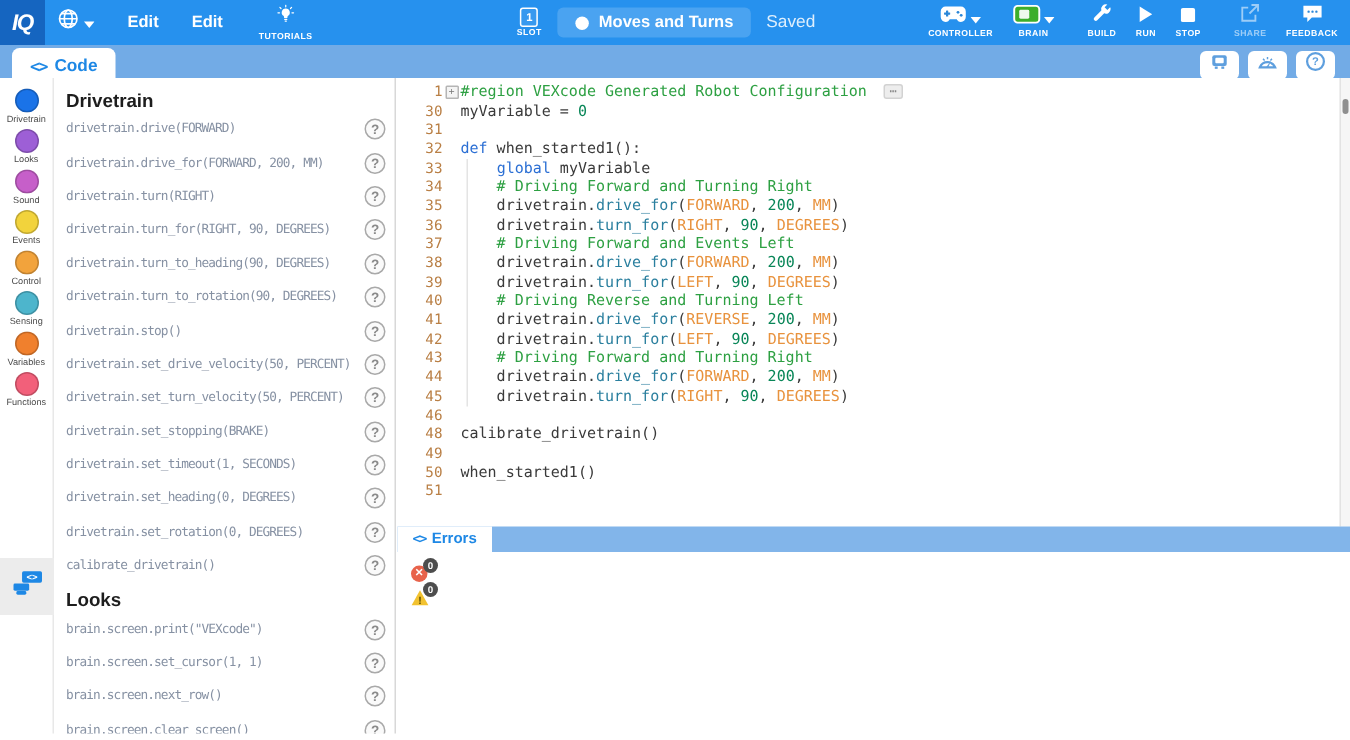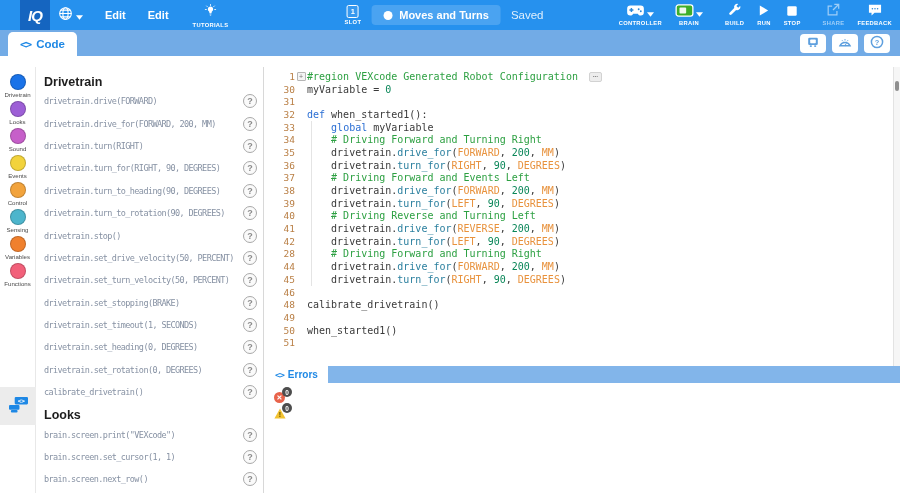--- a/index.html
+++ b/index.html
@@ -1,20 +1,20 @@
 <!DOCTYPE html>
 <html><head>
 <meta charset="utf-8">
 <style>
   * { margin:0; padding:0; box-sizing:border-box; }
   html,body { width:900px; height:493px; overflow:hidden; font-family:"Liberation Sans", sans-serif; background:#fff; }
 
   
   .topbar { position:absolute; left:0; top:0; width:900px; height:30px; background:#2691ee; display:flex; align-items:center; }
-  .tb-left { display:flex; align-items:center; height:100%;padding-left:20px; }
+  .tb-left { display:flex; align-items:center; height:100%; }
   .logo { width:30px; height:30px; background:#1565c0; color:#fff; font-style:italic; font-weight:bold; font-size:15px; display:flex; align-items:center; justify-content:center; letter-spacing:-1px; }
   .globe-btn { display:flex; align-items:center; gap:3px; margin-left:8px; cursor:pointer; }
   .menu-item { color:#fff; font-size:11px; font-weight:600; margin-left:22px; cursor:pointer; }
   .tutorials { display:flex; flex-direction:column; align-items:center; margin-left:24px; cursor:pointer; }
   .tb-label { color:#fff; font-size:5.8px; font-weight:700; letter-spacing:.3px; margin-top:1px; white-space:nowrap; }
 
   .tb-center { position:absolute; left:50%; top:0; height:30px; transform:translateX(-53%); display:flex; align-items:center; gap:10px; }
   .slot { display:flex; flex-direction:column; align-items:center; cursor:pointer; }
   .slot-page { width:12px; height:13px; border:1.5px solid #fff; border-radius:2px; color:#fff; font-size:7.5px; font-weight:bold; display:flex; align-items:center; justify-content:center; background:rgba(255,255,255,.08); }
   .project-btn { display:flex; align-items:center; gap:7px; background:rgba(255,255,255,.17); border-radius:4px; padding:4px 12px; cursor:pointer; }
@@ -29,21 +29,21 @@
   .tb-btn .iconrow { display:flex; align-items:center; gap:2px; height:14px; }
 
   
   .tabbar { position:absolute; left:0; top:30px; width:900px; height:26px; background:#72abe6; display:flex; align-items:flex-end; }
   .code-tab { height:24px; margin-left:8px; background:#fff; border-radius:5px 5px 0 0; display:flex; align-items:center; gap:5px; padding:0 12px; color:#1e88e5; font-size:11.5px; font-weight:700; cursor:pointer; }
   .angle-icon { font-family:"DejaVu Sans Mono", monospace; font-weight:bold; letter-spacing:-1px; font-size:11px; color:#1e88e5; }
   .tabbar-buttons { position:absolute; right:10px; top:4px; display:flex; gap:6px; }
   .bar-btn { width:26px; height:19px; background:#fff; border-radius:4px; display:flex; align-items:center; justify-content:center; cursor:pointer; }
 
   
-  .main { position:absolute; left:0; top:67px; width:900px; height:358px; background:#fff; }
+  .main { position:absolute; left:0; top:52px; width:900px; height:358px; background:#fff; }
 
   
   .rail { position:absolute; left:0; top:0; width:36px; height:437px; background:#fff; border-right:1px solid #e8e8e8; padding-top:7px; }
   .cat { display:flex; flex-direction:column; align-items:center; height:27px; cursor:pointer; }
   .cat-dot { width:16px; height:16px; border-radius:50%; border:1px solid rgba(0,0,0,.2); }
   .cat-label { font-size:6.1px; color:#4a4a4a; margin-top:1px; white-space:nowrap; }
   .rail-toggle { position:absolute; left:0; bottom:0; width:36px; height:38px; background:#ececec; display:flex; align-items:center; justify-content:center; cursor:pointer; }
 
   
   .toolbox { position:absolute; left:36px; top:0; width:228px; height:437px; background:#fff; border-right:1px solid #d8d8d8; padding:7px 6px 0 8px; overflow:hidden; }
@@ -430,21 +430,21 @@
           <span class="num">41</span>
           <span class="foldcol"></span>
           <span class="ct"><span class="tx">    drivetrain.</span><span class="fn">drive_for</span><span class="tx">(</span><span class="co">REVERSE</span><span class="tx">, </span><span class="nu">200</span><span class="tx">, </span><span class="co">MM</span><span class="tx">)</span></span>
         </div>
         <div class="cl">
           <span class="num">42</span>
           <span class="foldcol"></span>
           <span class="ct"><span class="tx">    drivetrain.</span><span class="fn">turn_for</span><span class="tx">(</span><span class="co">LEFT</span><span class="tx">, </span><span class="nu">90</span><span class="tx">, </span><span class="co">DEGREES</span><span class="tx">)</span></span>
         </div>
         <div class="cl">
-          <span class="num">28</span>
+          <span class="num">43</span>
           <span class="foldcol"></span>
           <span class="ct"><span class="cm">    # Driving Forward and Turning Right</span></span>
         </div>
         <div class="cl">
           <span class="num">44</span>
           <span class="foldcol"></span>
           <span class="ct"><span class="tx">    drivetrain.</span><span class="fn">drive_for</span><span class="tx">(</span><span class="co">FORWARD</span><span class="tx">, </span><span class="nu">200</span><span class="tx">, </span><span class="co">MM</span><span class="tx">)</span></span>
         </div>
         <div class="cl">
           <span class="num">45</span>

